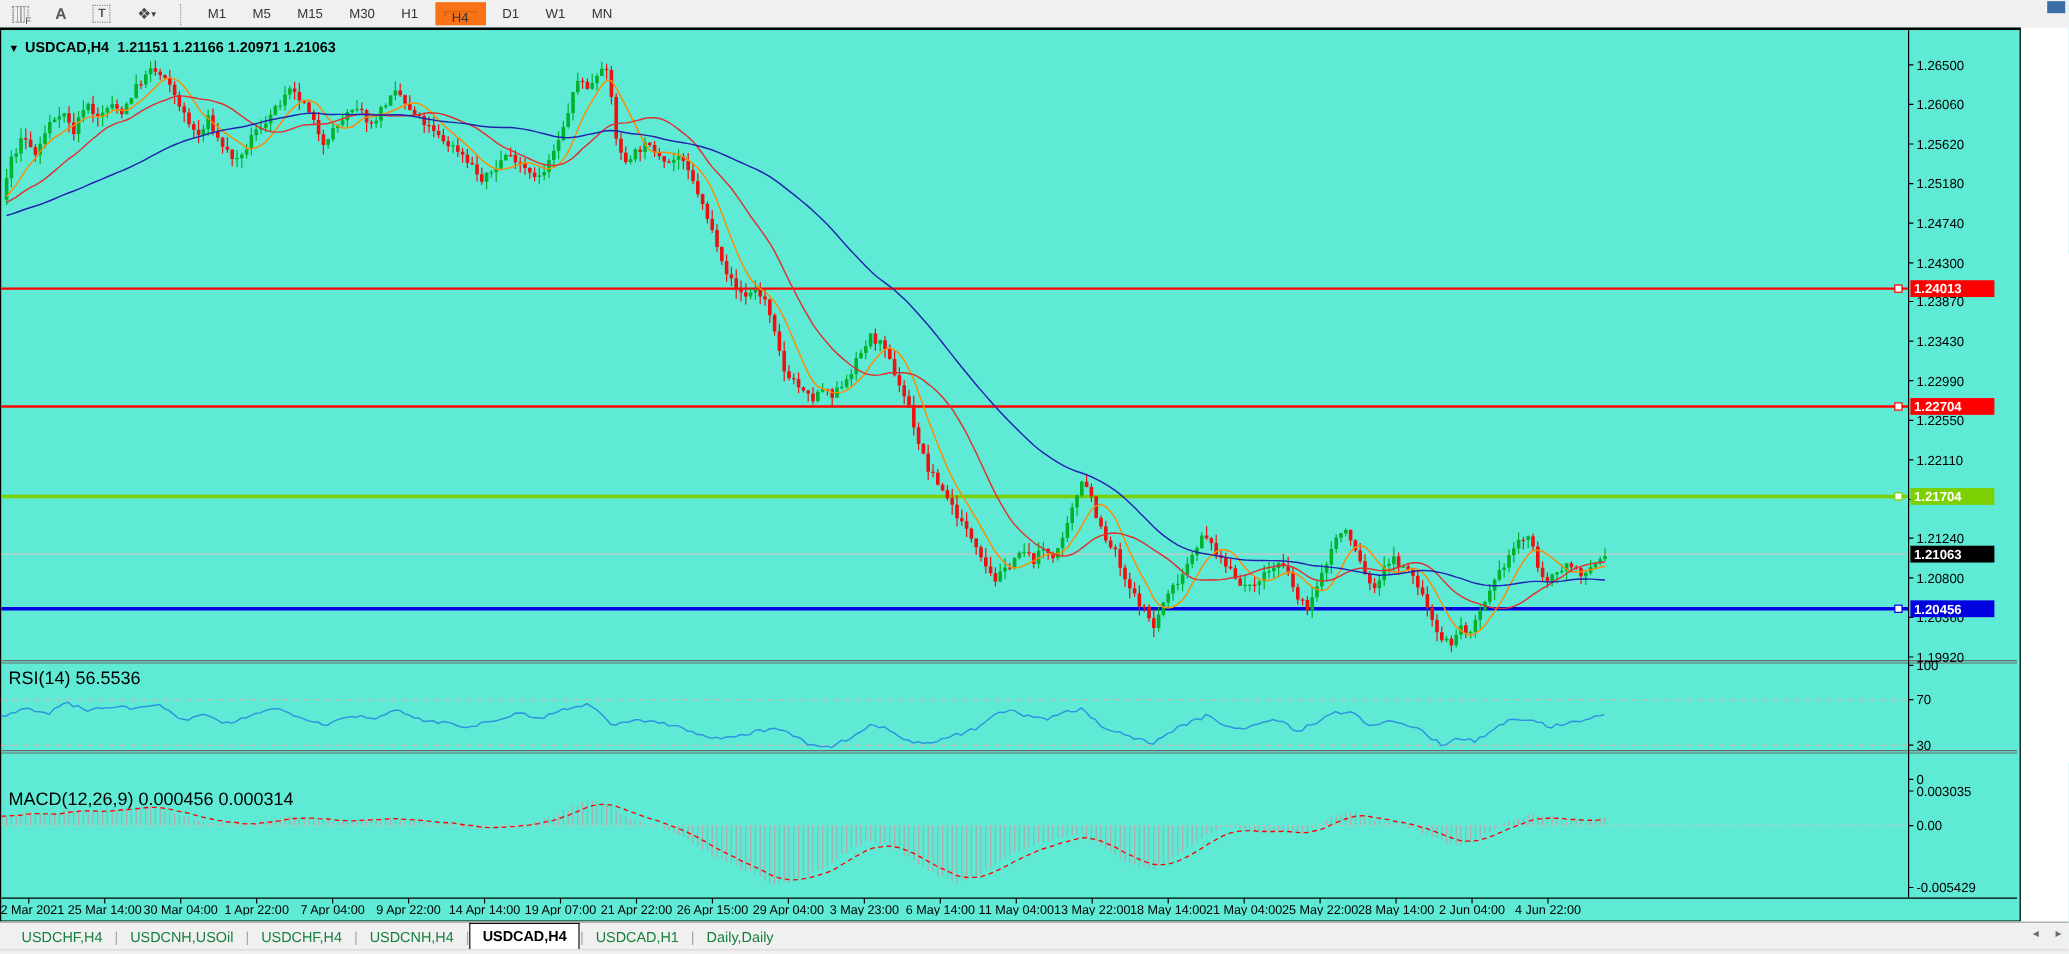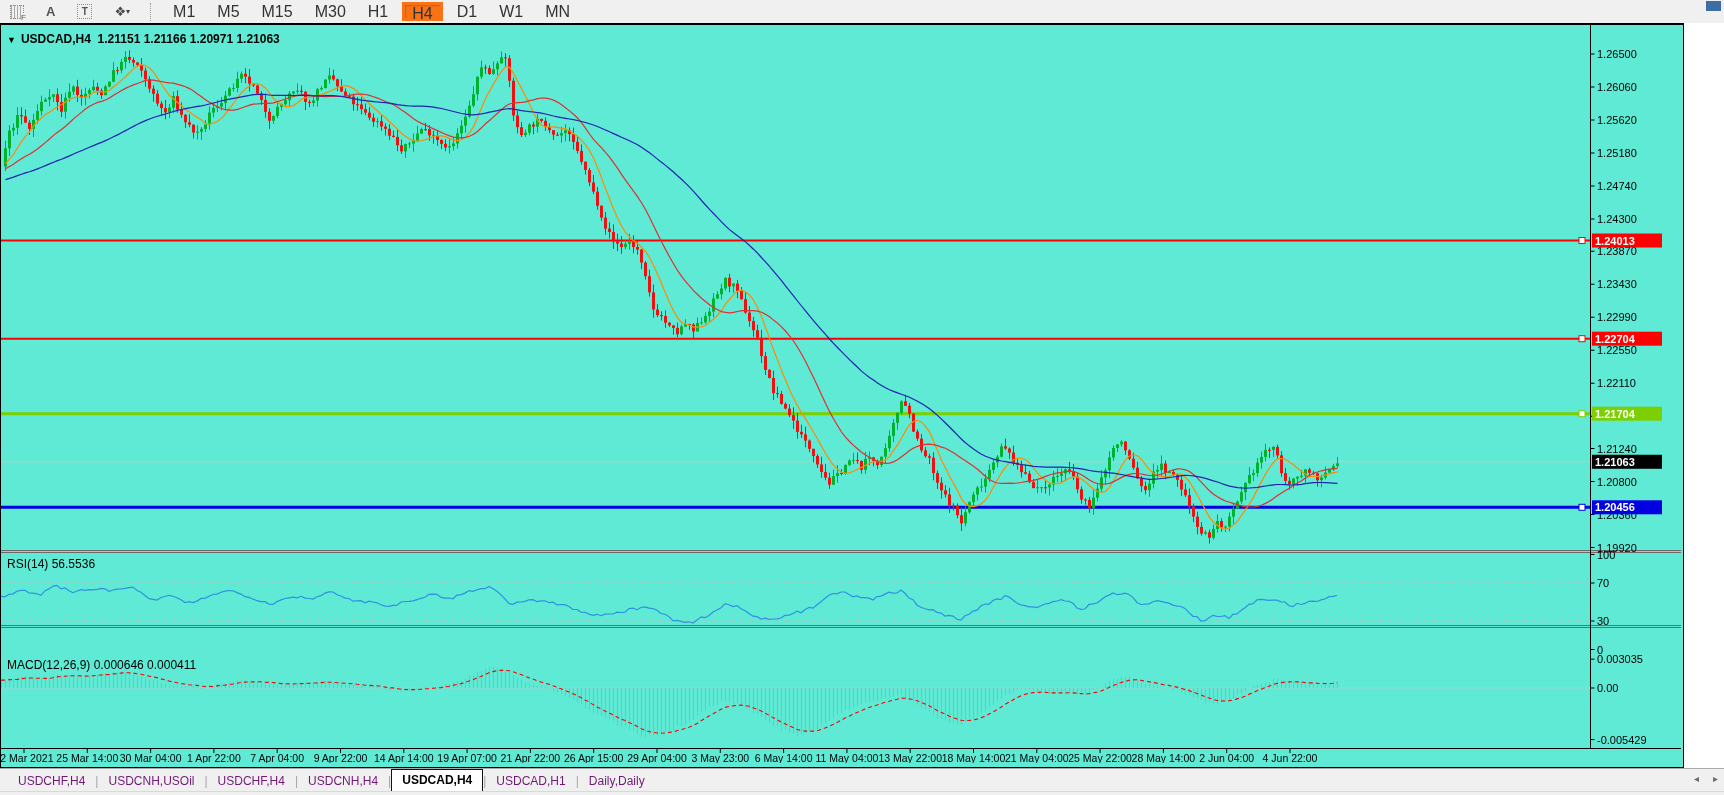--- a/index.html
+++ b/index.html
@@ -14,33 +14,33 @@
               background-image:repeating-linear-gradient(to right,#aaa 0 1px,transparent 1px 3px);
               background-size:100% 1px;background-repeat:repeat-y;}
   .icon-gridf i{position:absolute;right:-3px;bottom:-4px;font-style:normal;font-size:8px;color:#555;background:#f0f0f0;line-height:1;}
   .icon-a{font-weight:bold;font-size:13px;color:#555;}
   .icon-tbox{width:13px;height:13px;border:1px dotted #8a8a8a;font-size:10px;font-weight:bold;color:#555;
              display:flex;align-items:center;justify-content:center;}
   .icon-diamond{font-size:13px;color:#4a4a4a;letter-spacing:-2px;}
   .caret{font-size:8px;color:#444;margin-left:2px;}
   .tb-sep{width:3px;height:18px;border-left:1px dotted #999;margin:0 6px 0 8px;}
   .tf-btn{height:19px;padding:0 7px;margin:0 3px;background:transparent;border:1px solid transparent;
-          font-size:16px;color:#333;font-family:inherit;cursor:default;}
-  .tf-btn.active{background:#f97316;border:3px solid #f97316;box-shadow:inset 1px 1px 2px rgba(0,0,0,.18);}
+          font-size:11px;color:#333;font-family:inherit;cursor:default;}
+  .tf-btn.active{background:#f97316;border:7px solid #f97316;box-shadow:inset 1px 1px 2px rgba(0,0,0,.18);}
   
   .chart-window{position:absolute;left:0;top:23px;width:1682px;height:742px;background:#5eead4;
                 border:1px solid #000;border-top:2px solid #000;}
   .chart-title{position:absolute;left:6px;top:7px;font-size:12px;font-weight:bold;color:#000;z-index:5;}
   .chart-title .tri{font-size:9px;font-weight:normal;margin-right:5px;color:#000;}
-  .pane-label{position:absolute;left:6px;font-size:12px;color:#000;z-index:5;}
+  .pane-label{position:absolute;left:6px;font-size:15px;color:#000;z-index:5;}
   .corner-accent{position:absolute;left:1706px;top:1px;width:15px;height:10px;background:#3a6ea5;}
   
   .tabbar{position:absolute;left:0;top:768px;width:1724px;height:23px;background:#f0f0f0;
           border-top:1px solid #a9a9a9;display:flex;align-items:flex-end;box-sizing:border-box;}
-  .tab{height:20px;line-height:20px;padding:0 10px;margin:0;font-size:12px;color:#701a75;cursor:default;white-space:nowrap;}
+  .tab{height:20px;line-height:20px;padding:0 10px;margin:0;font-size:12px;color:#15803d;cursor:default;white-space:nowrap;}
   .tab.active{background:#fff;border:1px solid #111;border-bottom:none;height:21px;line-height:20px;
               font-weight:bold;color:#000;}
   .tab-sep{color:#a5a5a5;font-size:12px;line-height:20px;}
   .tab-scroll{position:absolute;right:6px;top:4px;display:flex;gap:14px;}
   .tab-scroll span{font-size:10px;color:#6b6b6b;cursor:default;}
   .statusbar{position:absolute;left:0;top:791px;width:1724px;height:4px;background:#f0f0f0;border-top:1px solid #d9d9d9;}
   svg text{font-family:"Liberation Sans","DejaVu Sans",sans-serif;}
 </style>
 </head>
 <body>
@@ -73,21 +73,21 @@
       <button class="tf-btn">W1</button>
       <button class="tf-btn">MN</button>
     </div>
 </div>
 
 <div class="chart-window">
   <div class="chart-title">
     <span class="tri">▼</span><span>USDCAD,H4</span>&nbsp;&nbsp;<span>1.21151 1.21166 1.20971 1.21063</span>
   </div>
   <div class="pane-label" style="top:532px;">RSI(14) 56.5536</div>
-  <div class="pane-label" style="top:633px;">MACD(12,26,9) 0.000646 0.000411</div>
+  <div class="pane-label" style="top:633px;">MACD(12,26,9) 0.000456 0.000314</div>
   <svg id="chart-svg" width="1680" height="738">
       <line x1="0" y1="436.77499999999856" x2="1589" y2="436.77499999999856" stroke="#C8C8C8" stroke-width="1"></line>
       <line x1="0" y1="215.5249999999996" x2="1589" y2="215.5249999999996" stroke="#FF0000" stroke-width="2"></line>
       <line x1="0" y1="313.69999999999993" x2="1589" y2="313.69999999999993" stroke="#FF0000" stroke-width="2"></line>
       <line x1="0" y1="388.70000000000005" x2="1589" y2="388.70000000000005" stroke="#7CCF00" stroke-width="3"></line>
       <line x1="0" y1="482.2999999999987" x2="1589" y2="482.2999999999987" stroke="#0000E0" stroke-width="3"></line>
       <g>
         <line x1="4.5" y1="115.77996988373182" x2="4.5" y2="146.019949304637" stroke="#00B22D" stroke-width="1"></line>
         <rect x="3" y="123.38128700427262" width="3" height="18.11871299572664" fill="#00B22D"></rect>
         <line x1="8.5" y1="100.139835559762" x2="8.5" y2="130.97028059779956" stroke="#00B22D" stroke-width="1"></line>

